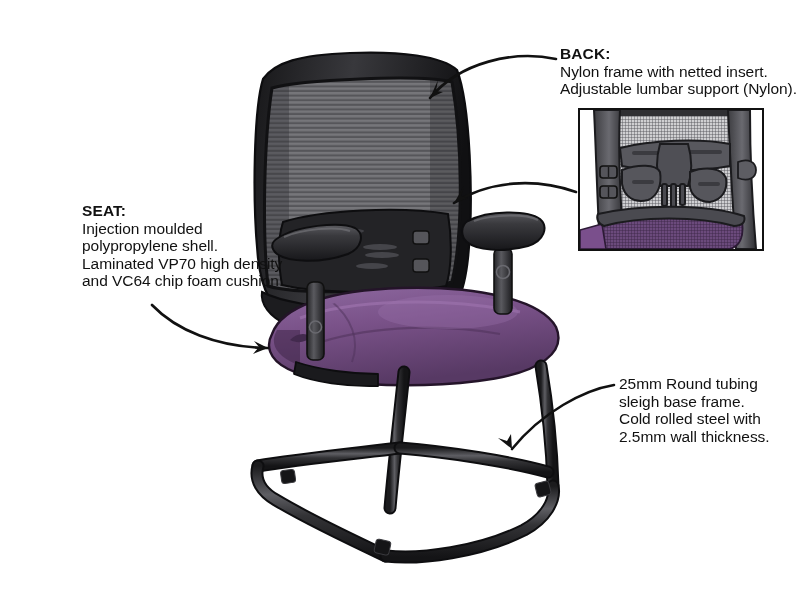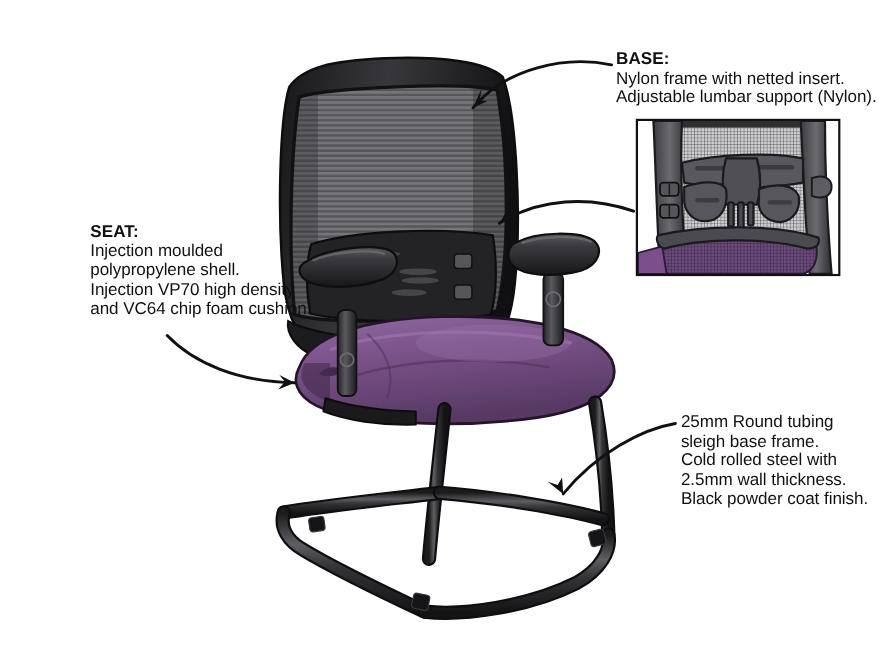--- a/index.html
+++ b/index.html
@@ -276,34 +276,33 @@
       <path d="M158,52 C168,48 176,52 176,60 C176,68 168,72 158,68 Z" fill="#5d5d63" stroke="#1b1b1e" stroke-width="1.8"></path>
 
       <path d="M20,112 C60,100 126,100 162,112 C164,126 160,136 150,139 L24,139 Z" fill="url(#netPurple)" stroke="#2c1a35" stroke-width="2"></path>
       <path d="M0,120 L22,114 L26,139 L0,139 Z" fill="#7a4f8c" stroke="#2c1a35" stroke-width="1.6"></path>
 
       <path d="M18,104 C62,94 128,94 164,106 C166,112 162,116 154,116 C118,106 60,106 24,116 C18,114 16,108 18,104 Z" fill="#4a4a50" stroke="#1b1b1e" stroke-width="2"></path>
     </svg>
   </div>
 
   <div class="annot" id="annot-back">
-    <div class="hd">BASE:</div>
+    <div class="hd">BACK:</div>
     <div class="ln">Nylon frame with netted insert.</div>
     <div class="ln">Adjustable lumbar support (Nylon).</div>
   </div>
 
   <div class="annot" id="annot-seat">
     <div class="hd">SEAT:</div>
     <div class="ln">Injection moulded</div>
     <div class="ln">polypropylene shell.</div>
-    <div class="ln">Injection VP70 high density</div>
+    <div class="ln">Laminated VP70 high density</div>
     <div class="ln">and VC64 chip foam cushion.</div>
   </div>
 
   <div class="annot" id="annot-base">
     <div class="ln">25mm Round tubing</div>
     <div class="ln">sleigh base frame.</div>
     <div class="ln">Cold rolled steel with</div>
     <div class="ln">2.5mm wall thickness.</div>
-    <div class="ln">Black powder coat finish.</div>
   </div>
 
 </div>
 
 </body></html>

